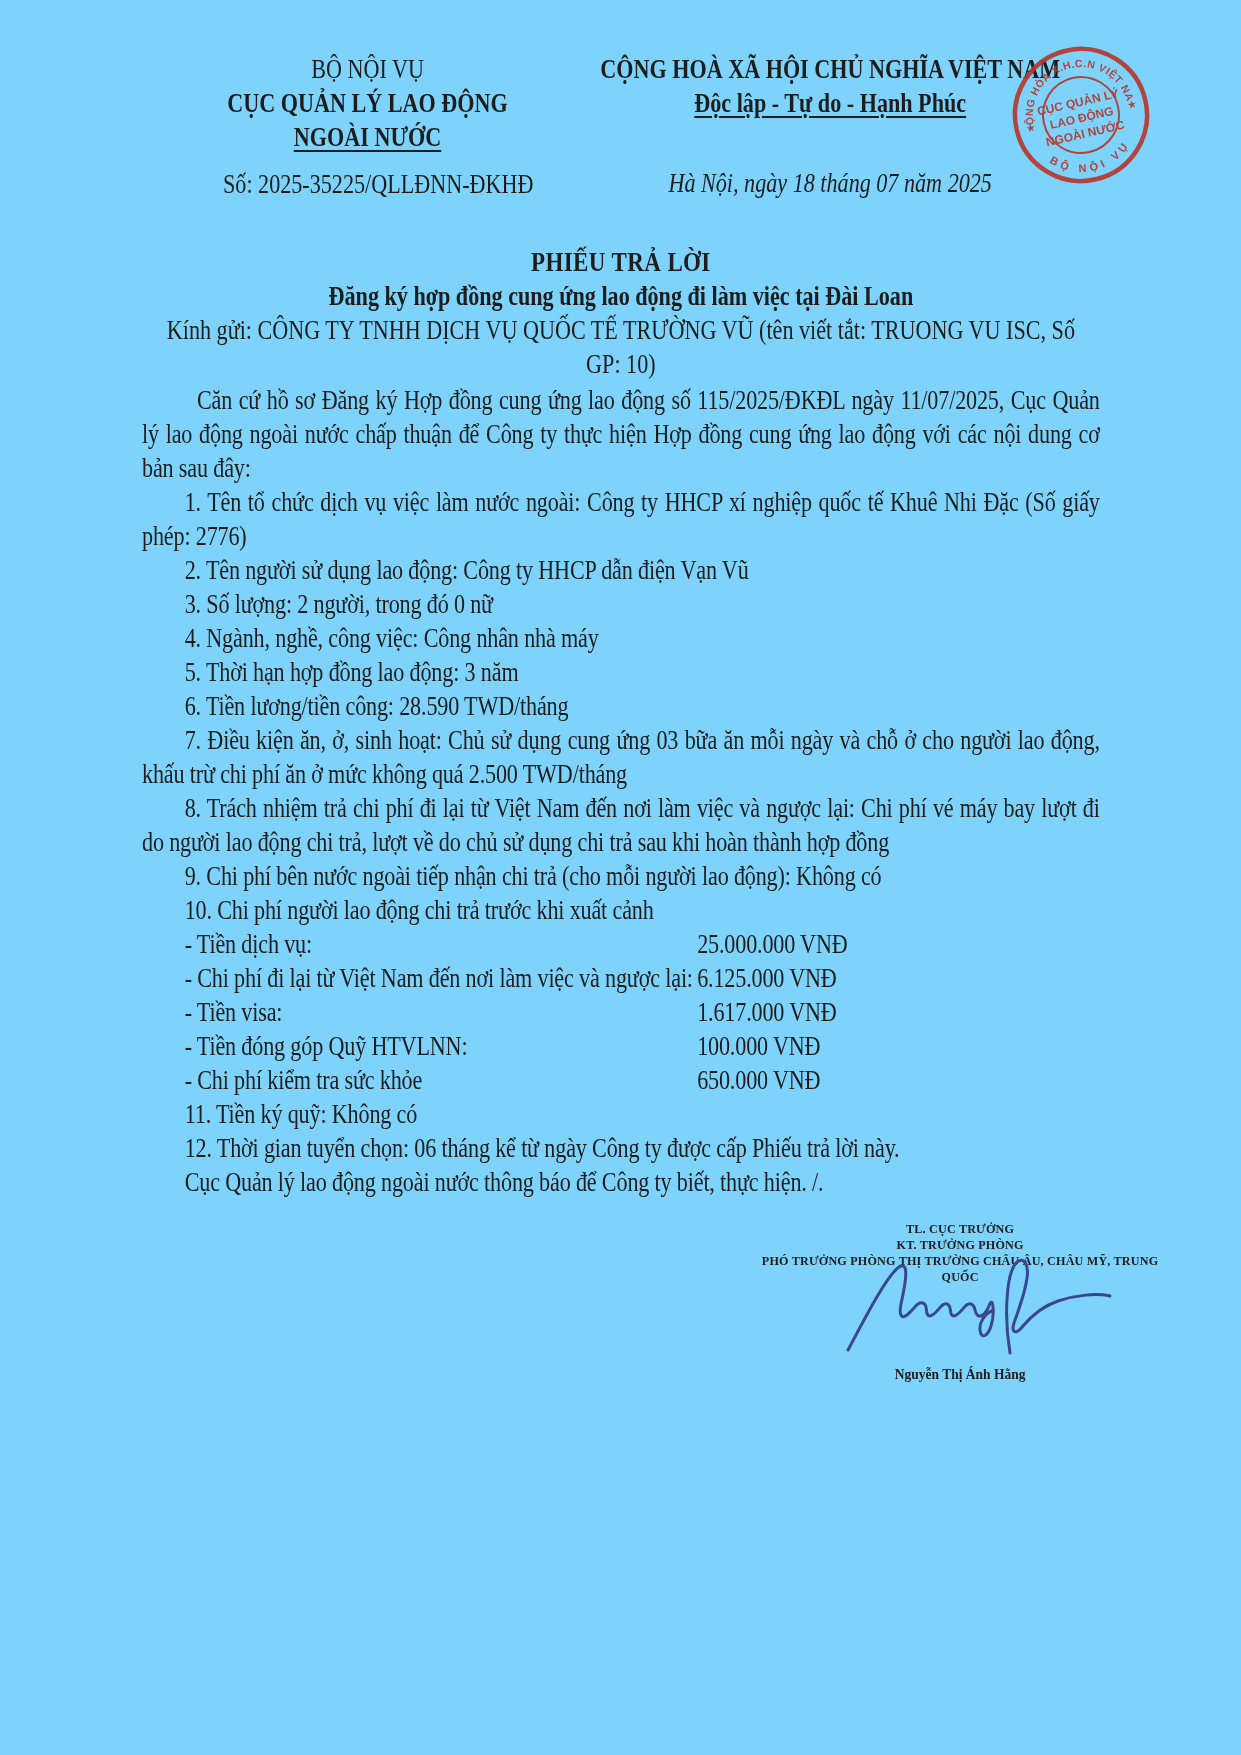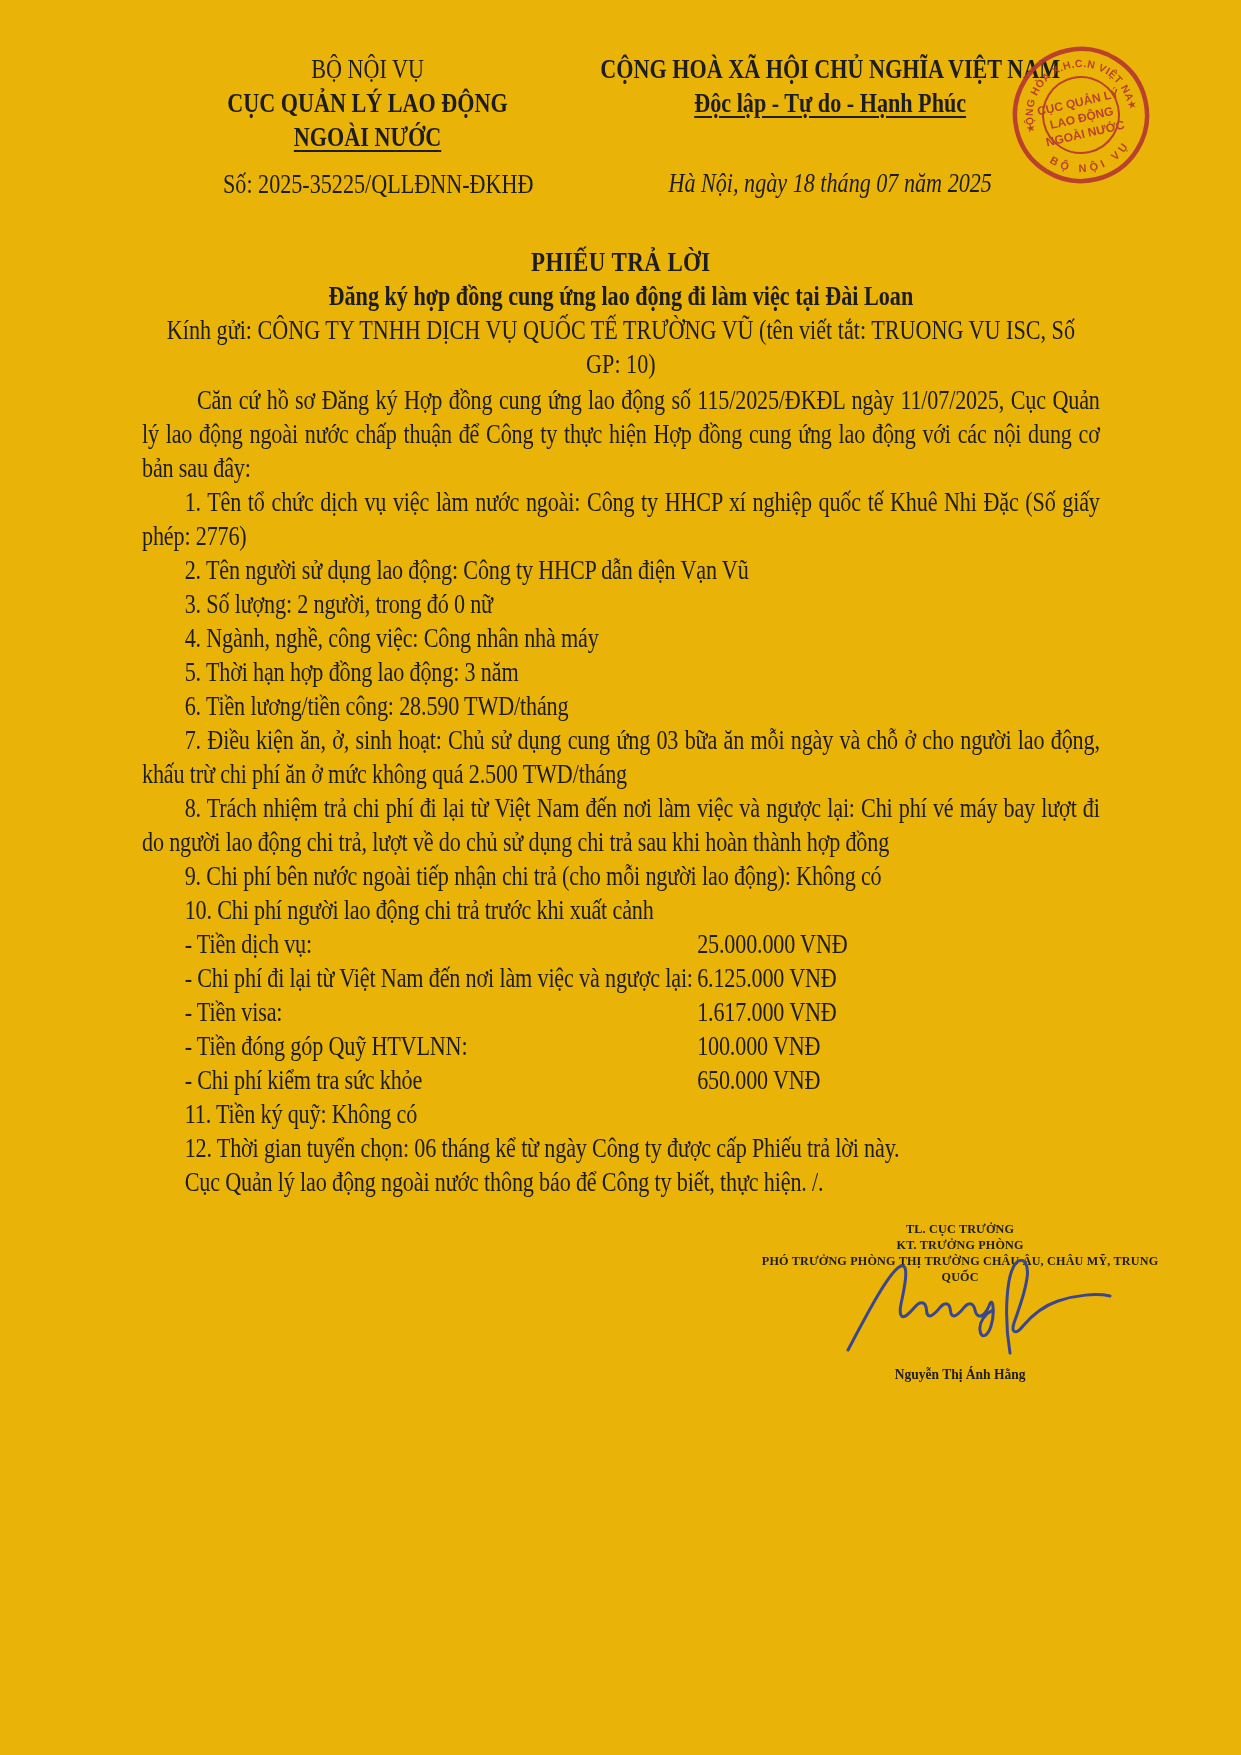--- a/index.html
+++ b/index.html
@@ -1,18 +1,18 @@
 <!DOCTYPE html>
 <html><head>
 <meta charset="utf-8">
 <style>
   html,body { margin:0; padding:0; background:#888; }
   .page {
     position:relative; width:1241px; height:1755px; margin:0 auto;
-    background:#eab308; overflow:hidden;
+    background:#7dd3fc; overflow:hidden;
     font-family:"Liberation Serif","DejaVu Serif",serif; color:#1d1d1d;
   }
   .cond { transform:scaleX(0.82); transform-origin:0 0; }
   .u { text-decoration:underline; text-underline-offset:4px; }
   .b { font-weight:bold; }
 
   .header-left {
     position:absolute; left:190px; top:52px; width:433px;
     text-align:center; font-size:27px; line-height:34px;
   }

